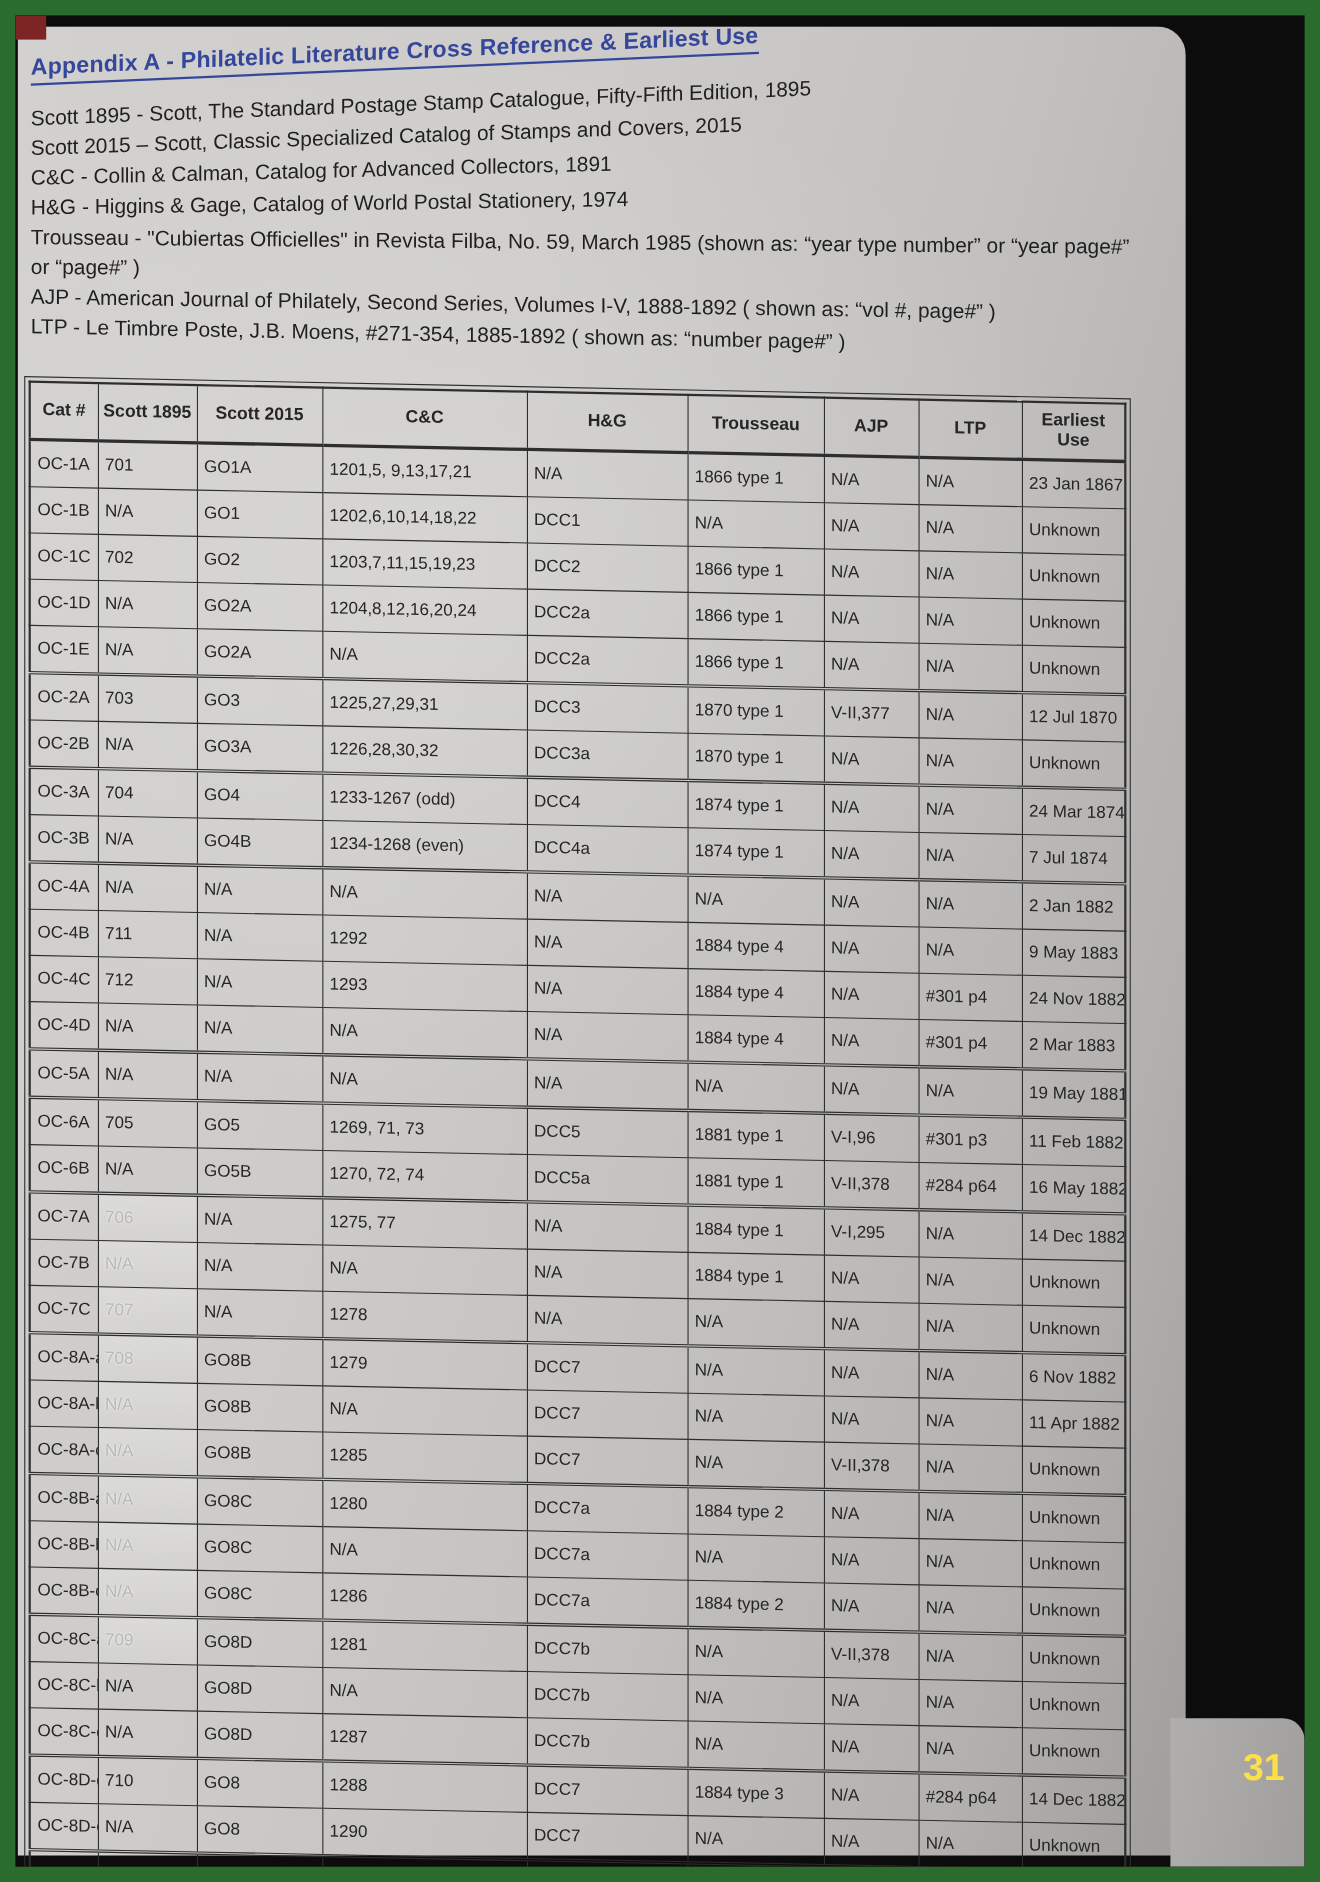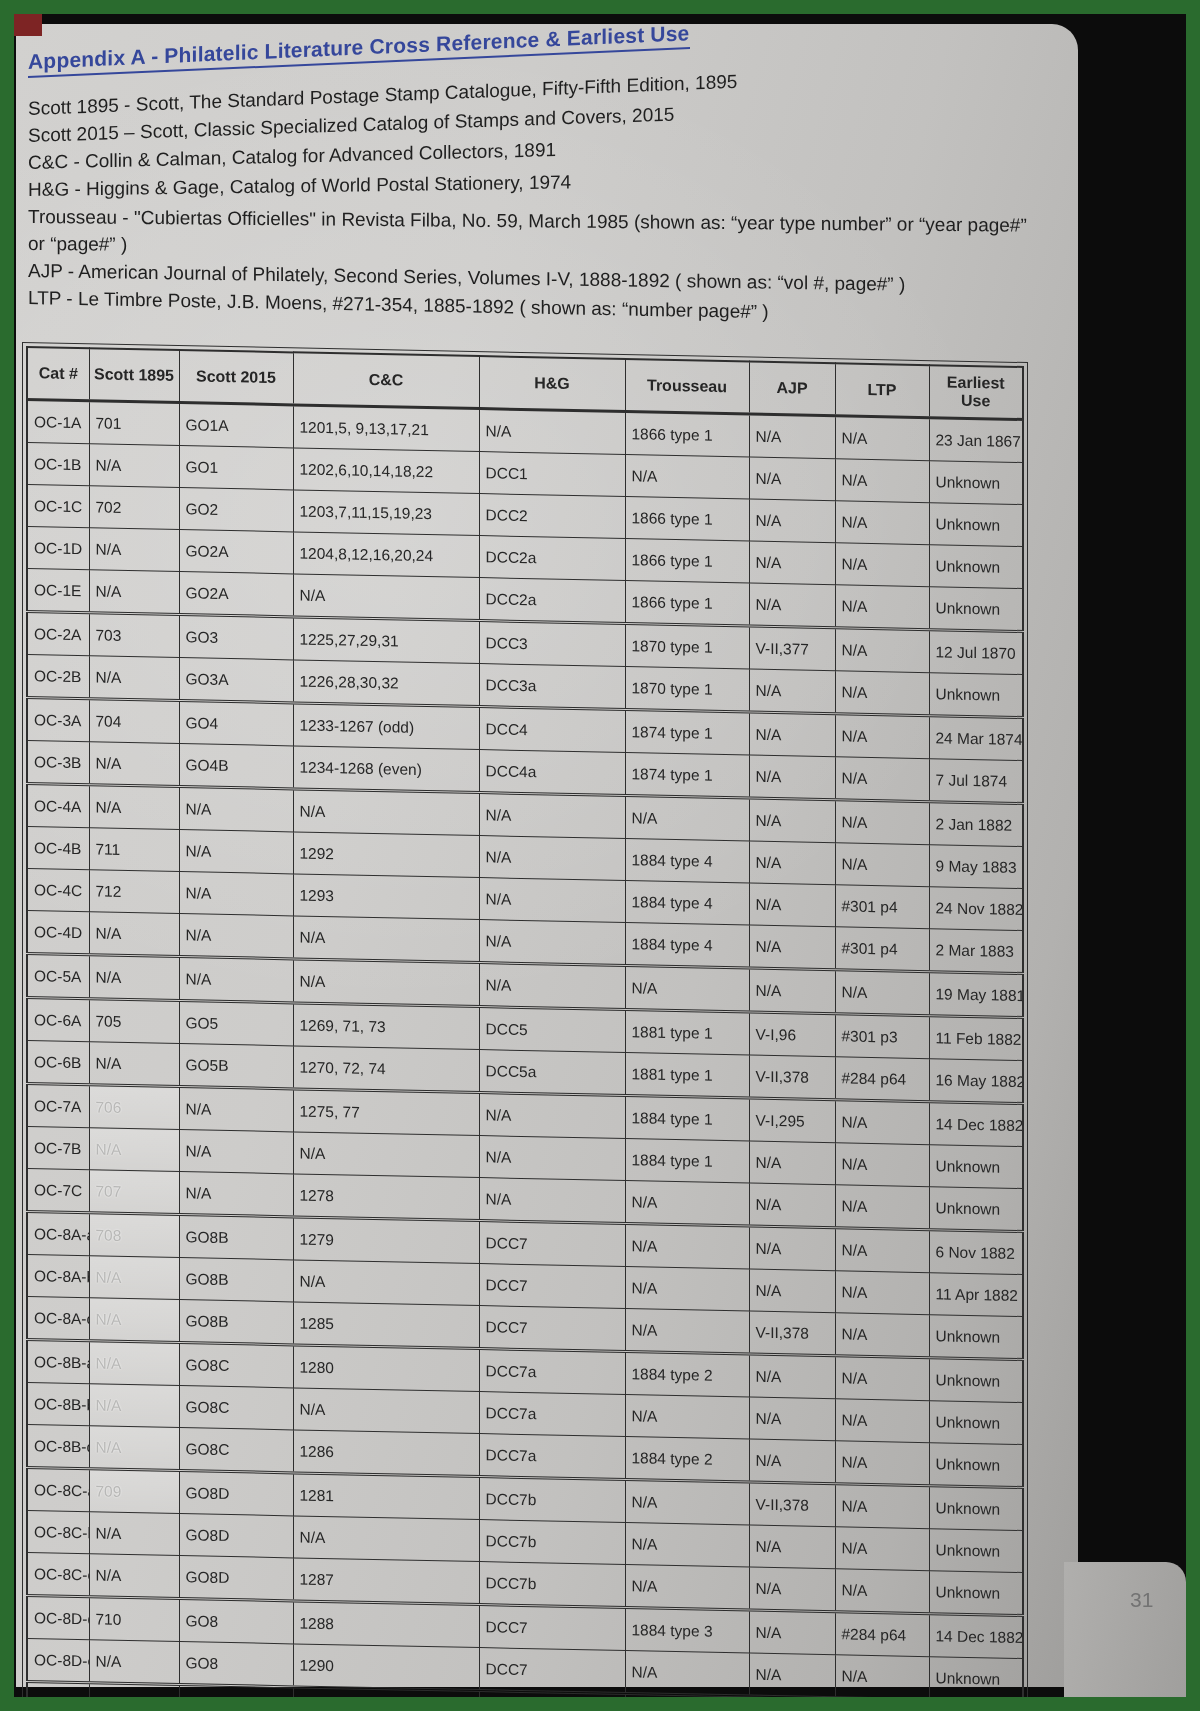--- a/index.html
+++ b/index.html
@@ -67,21 +67,21 @@
     color:rgba(150,150,148,0.6);
     text-shadow:0 0 2px rgba(255,255,255,0.9);
     background:linear-gradient(180deg,rgba(255,255,255,0.28),rgba(255,255,255,0.12));
   }
   .watermark{
     position:absolute;left:341px;top:1002px;z-index:5;
     font-size:41px;letter-spacing:1px;color:var(--watermark);opacity:0.55;
     font-weight:400;
   }
   .page-number{
-    position:absolute;left:1116px;top:1574px;font-size:21px;font-weight:normal;color:#737373;
+    position:absolute;left:1116px;top:1574px;font-size:34px;font-weight:bold;color:#fde047;
   }
 </style>
 </head>
 <body>
 
 <div id="stage">
   <div class="page-main">
     <div class="appendix-title">Appendix A - Philatelic Literature Cross Reference &amp; Earliest Use</div>
     <div class="intro">
       <span class="ref-line">Scott 1895 - Scott, The Standard Postage Stamp Catalogue, Fifty-Fifth Edition, 1895</span>

